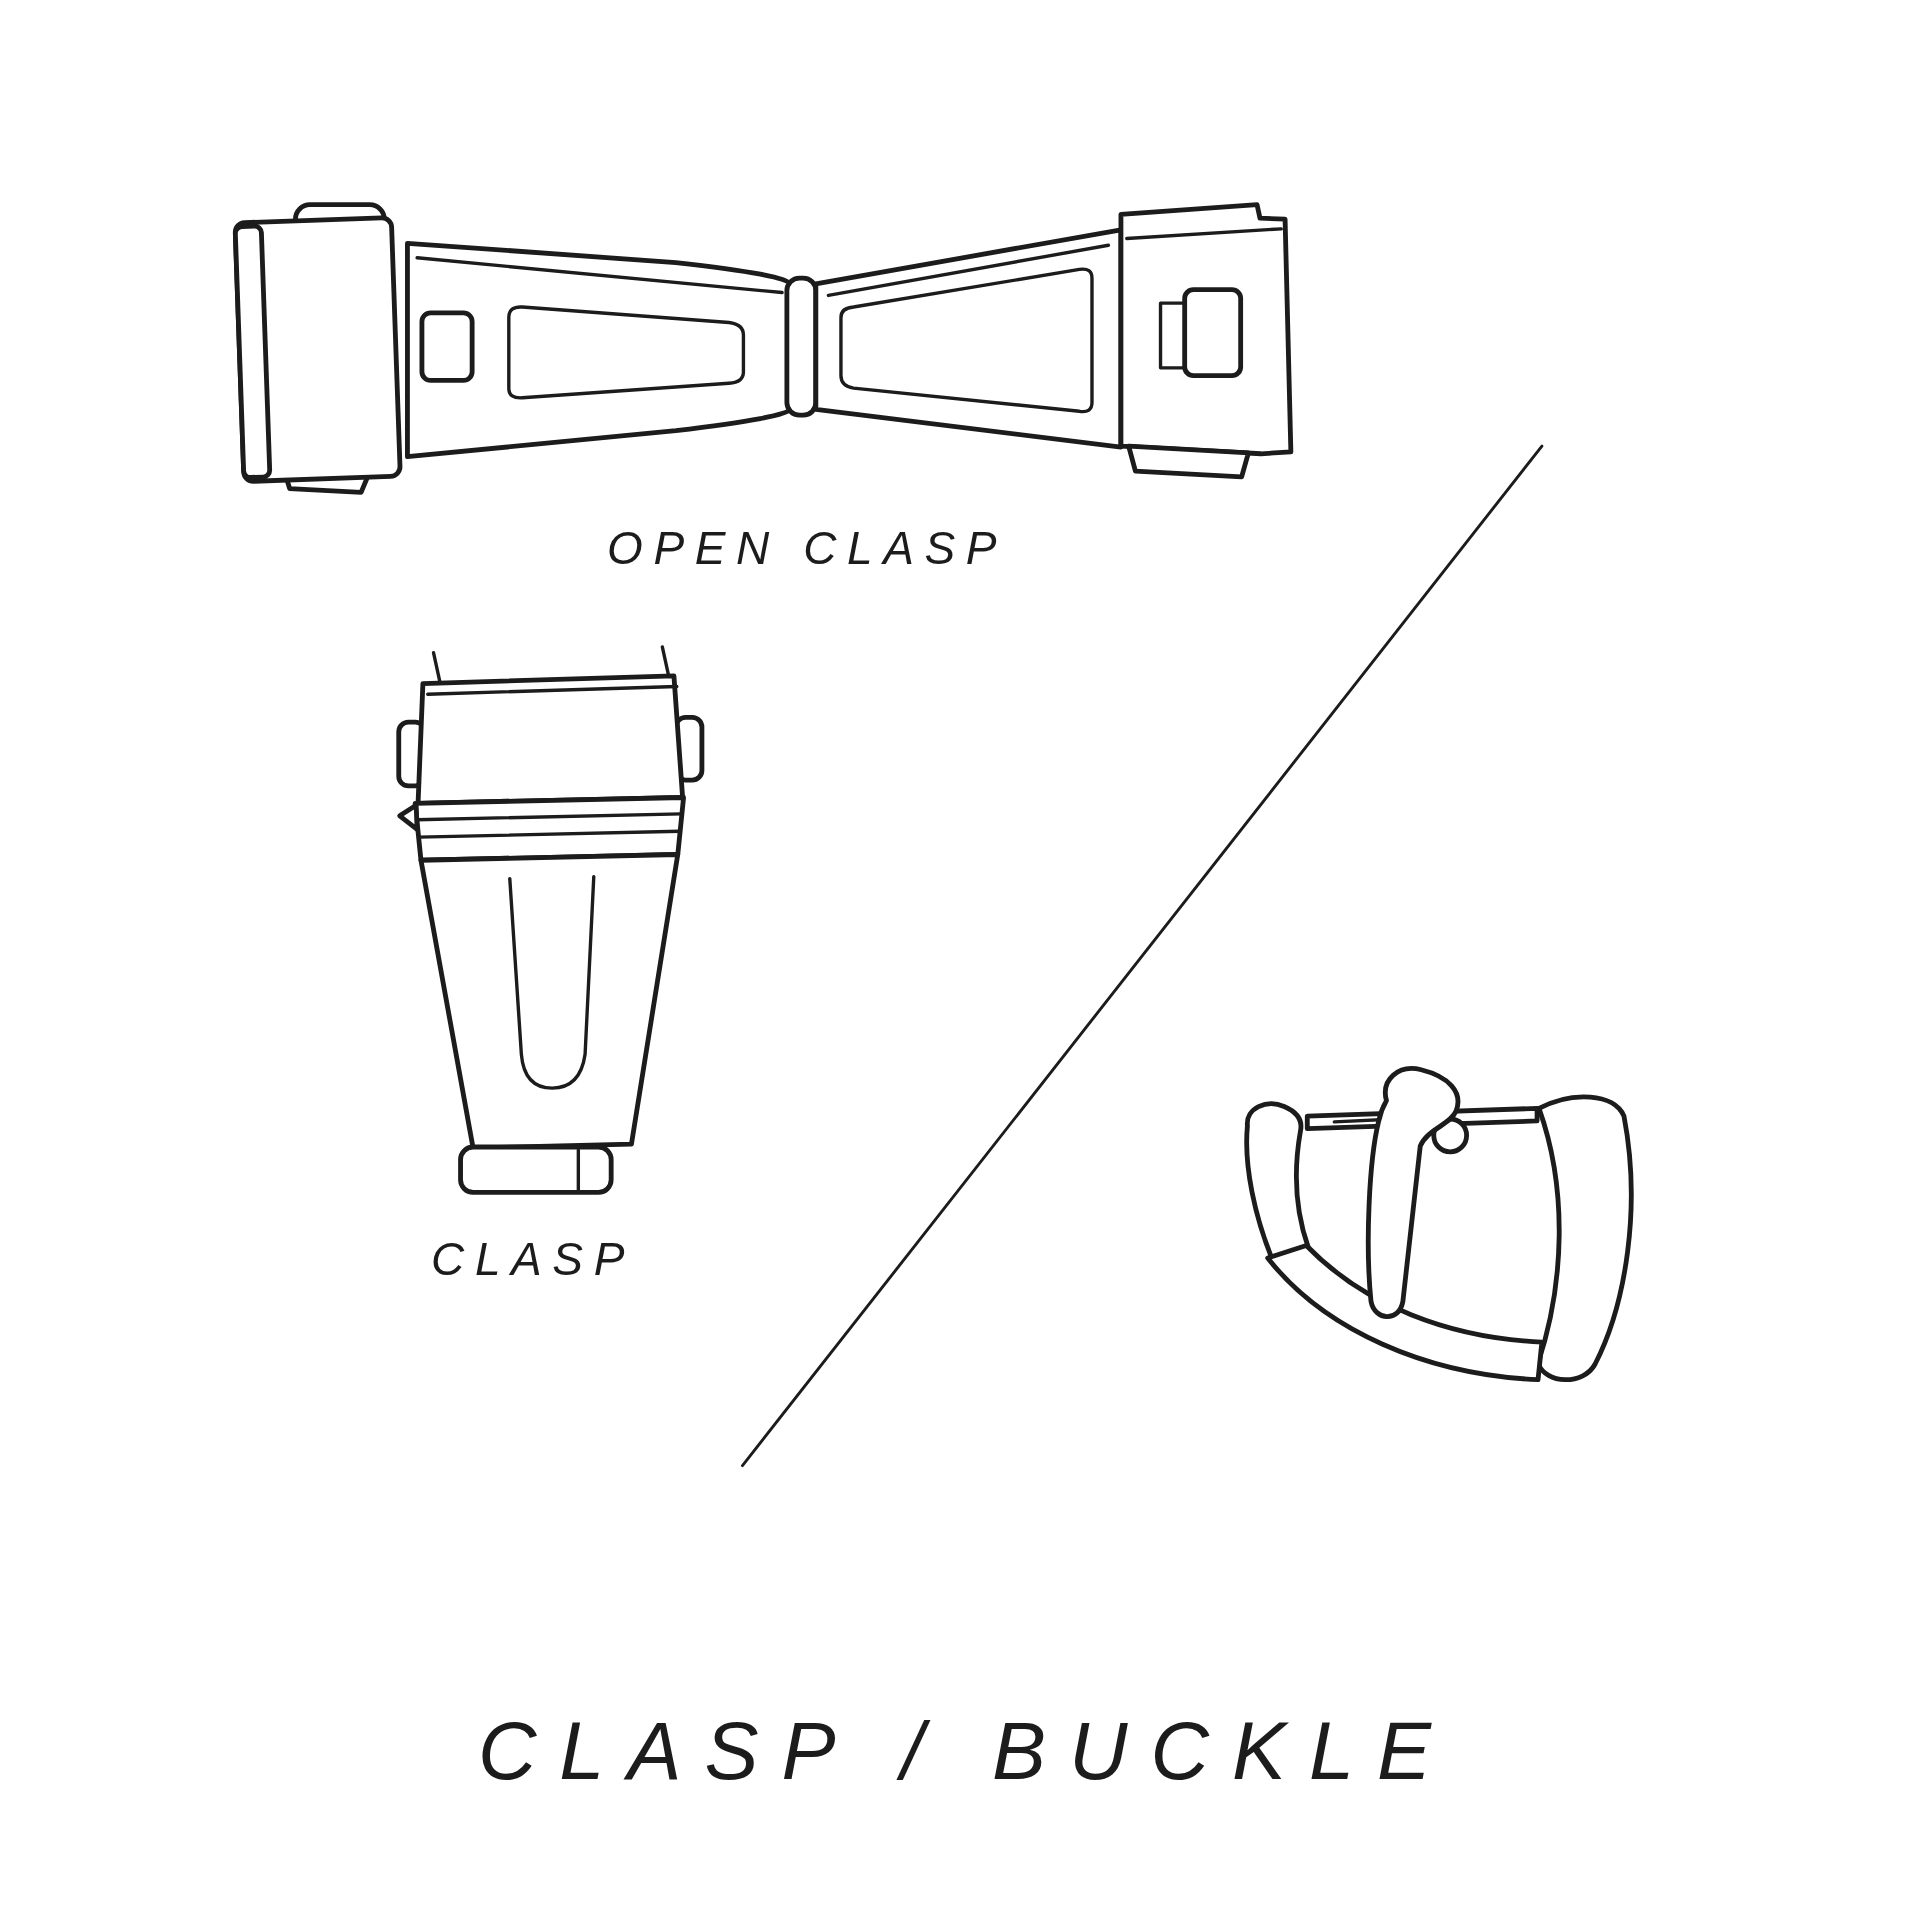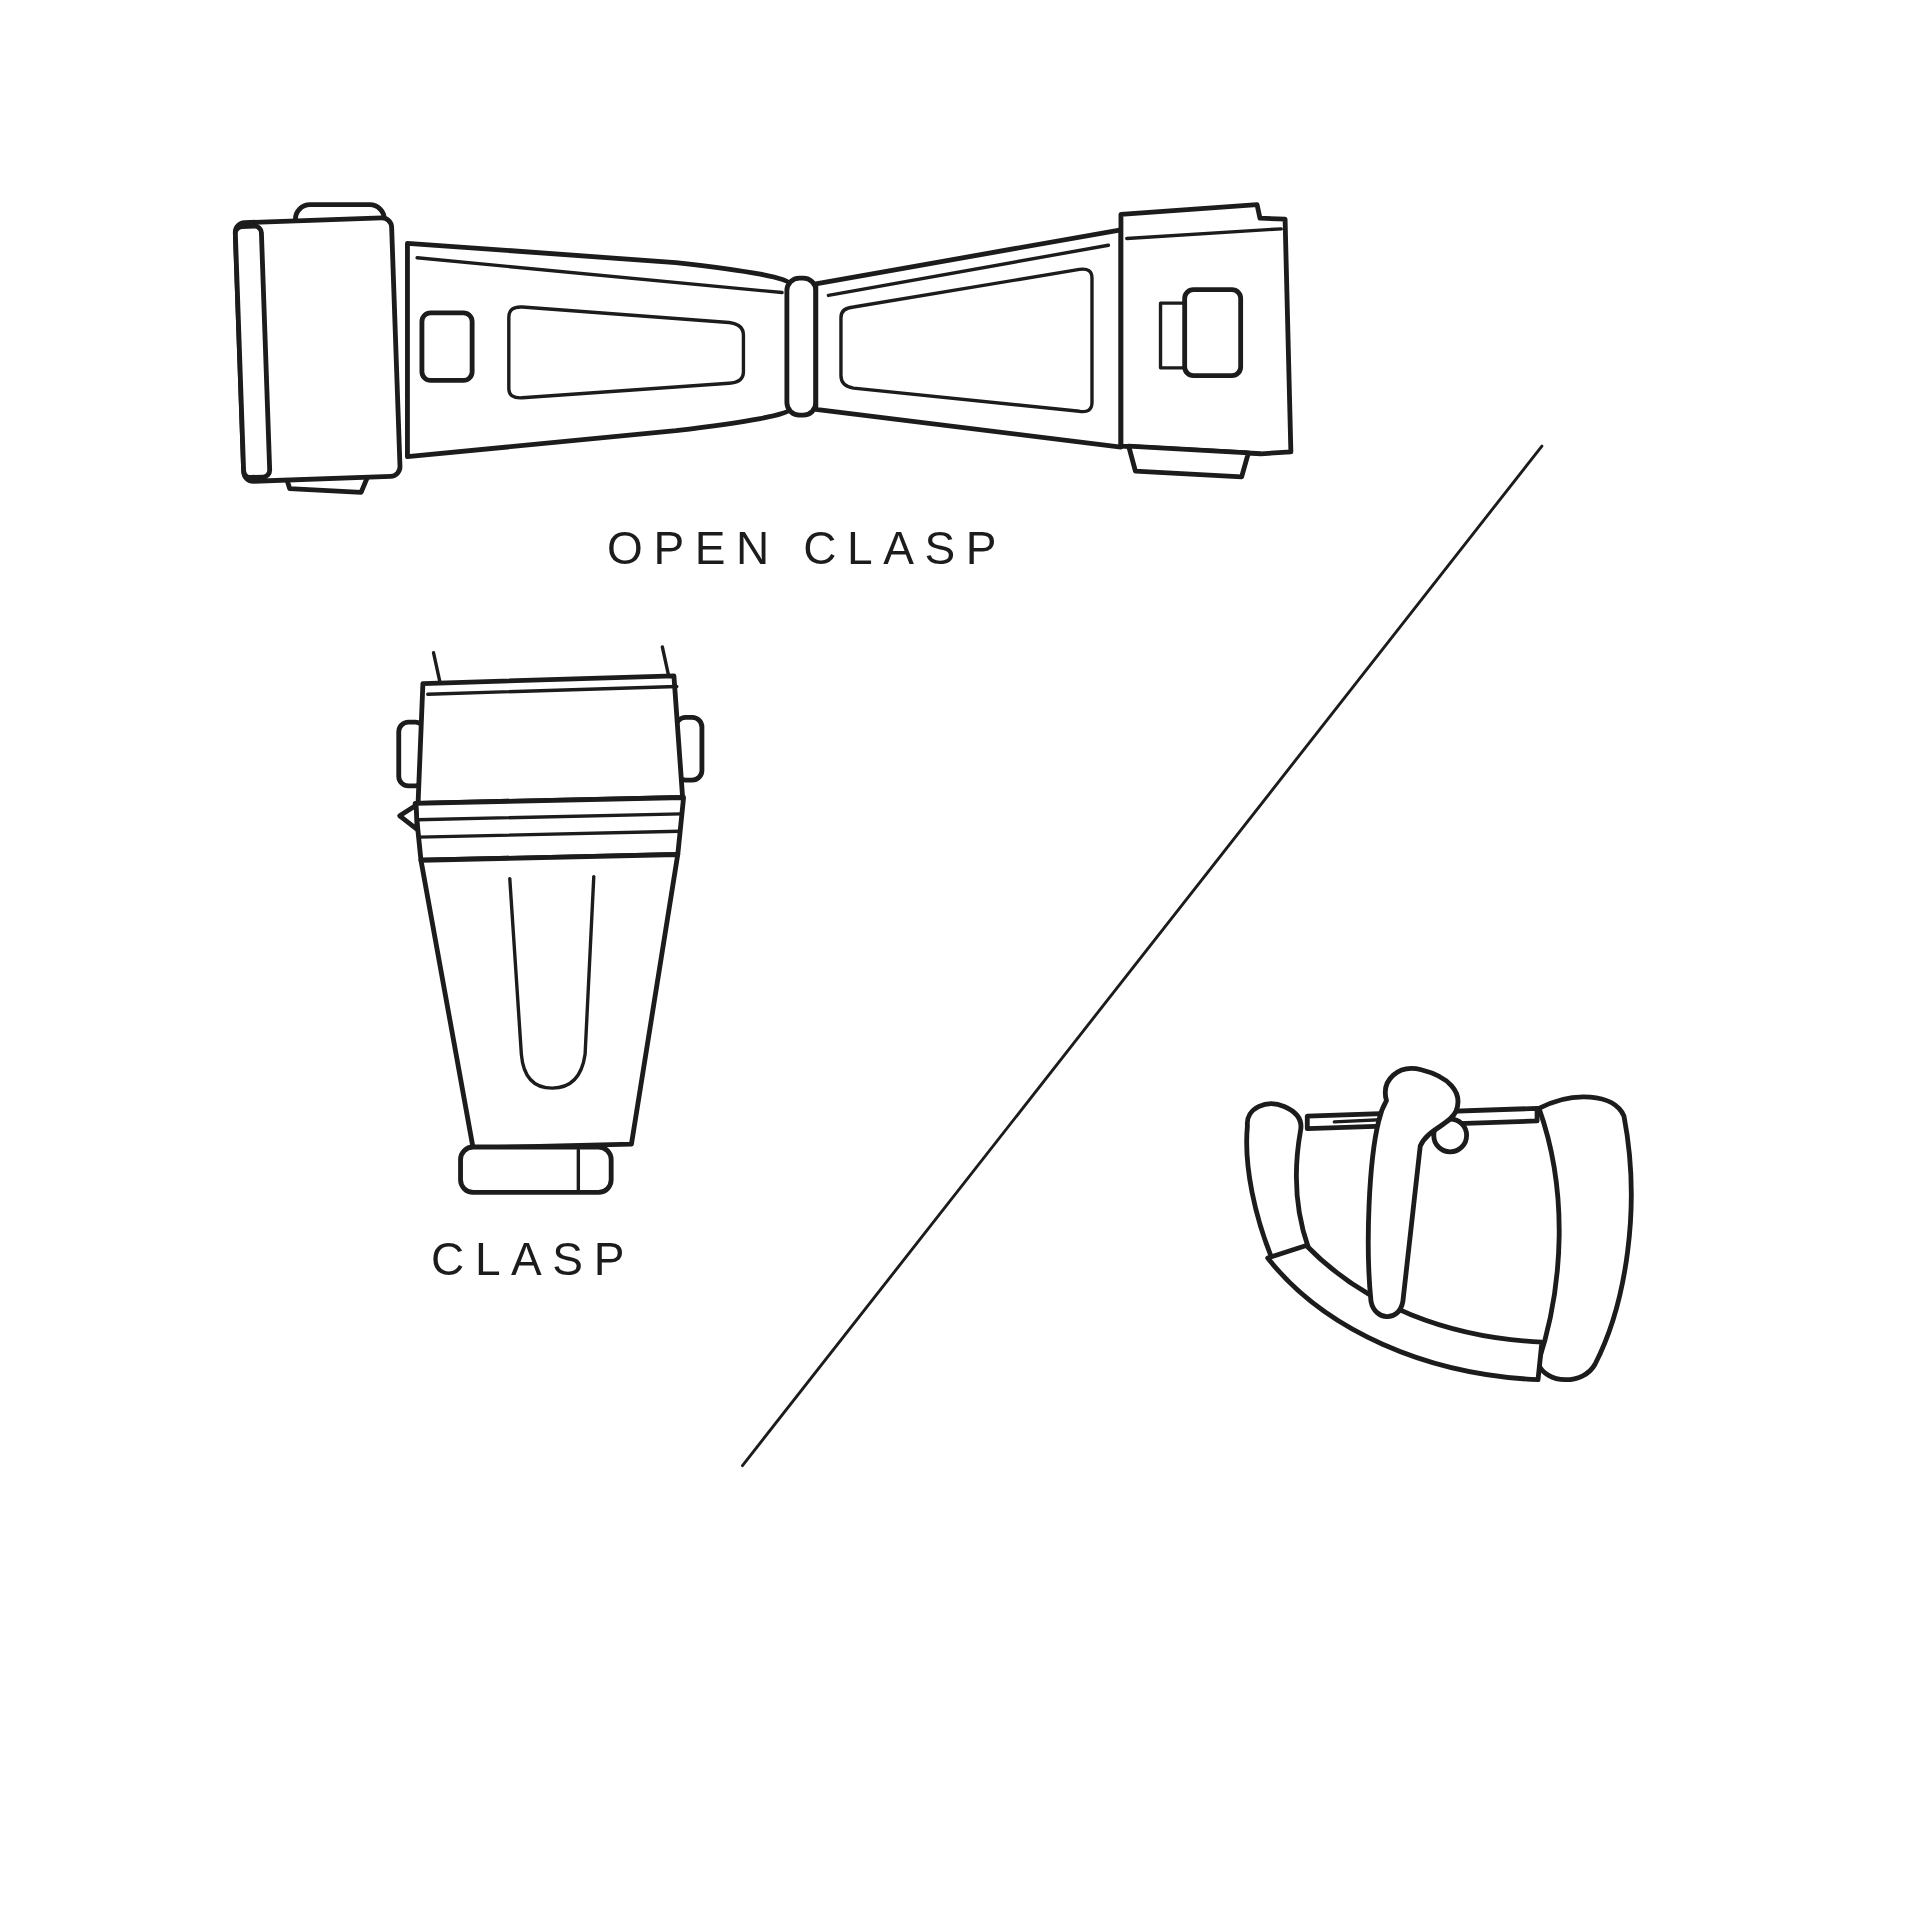--- a/index.html
+++ b/index.html
@@ -4,20 +4,21 @@
 <style>
   :root { --ink: #1c1c1c; }
   html, body { margin: 0; padding: 0; background: #ffffff; }
   .canvas {
     position: relative;
     width: 1931px;
     height: 1931px;
     background: #ffffff;
     font-family: "Liberation Sans", sans-serif;
     overflow: hidden;
+    font-style: italic;
   }
   svg.artwork { position: absolute; inset: 0; width: 100%; height: 100%; }
   .outline {
     fill: #ffffff;
     stroke: var(--ink);
     stroke-width: 5;
     stroke-linejoin: round;
     stroke-linecap: round;
   }
   .detail {
@@ -132,15 +133,16 @@
 
       <path class="outline" d="M 1436 1140 C 1430 1118 1449 1102 1472 1108 C 1500 1115 1516 1131 1508 1151 C 1502 1165 1479 1169 1471 1187 L 1453 1348 C 1449 1370 1424 1368 1420 1348 C 1414 1290 1418 1201 1428 1161 C 1430 1151 1432 1147 1436 1140 Z"></path>
     </g>
 
   </svg>
 
   <div class="caption cap-open">OPEN CLASP</div>
 
   <div class="caption cap-closed">CLASP</div>
 
+  <div class="page-title title-pos">CLASP / BUCKLE</div>
 
 </div>
 
 
 </body></html>

